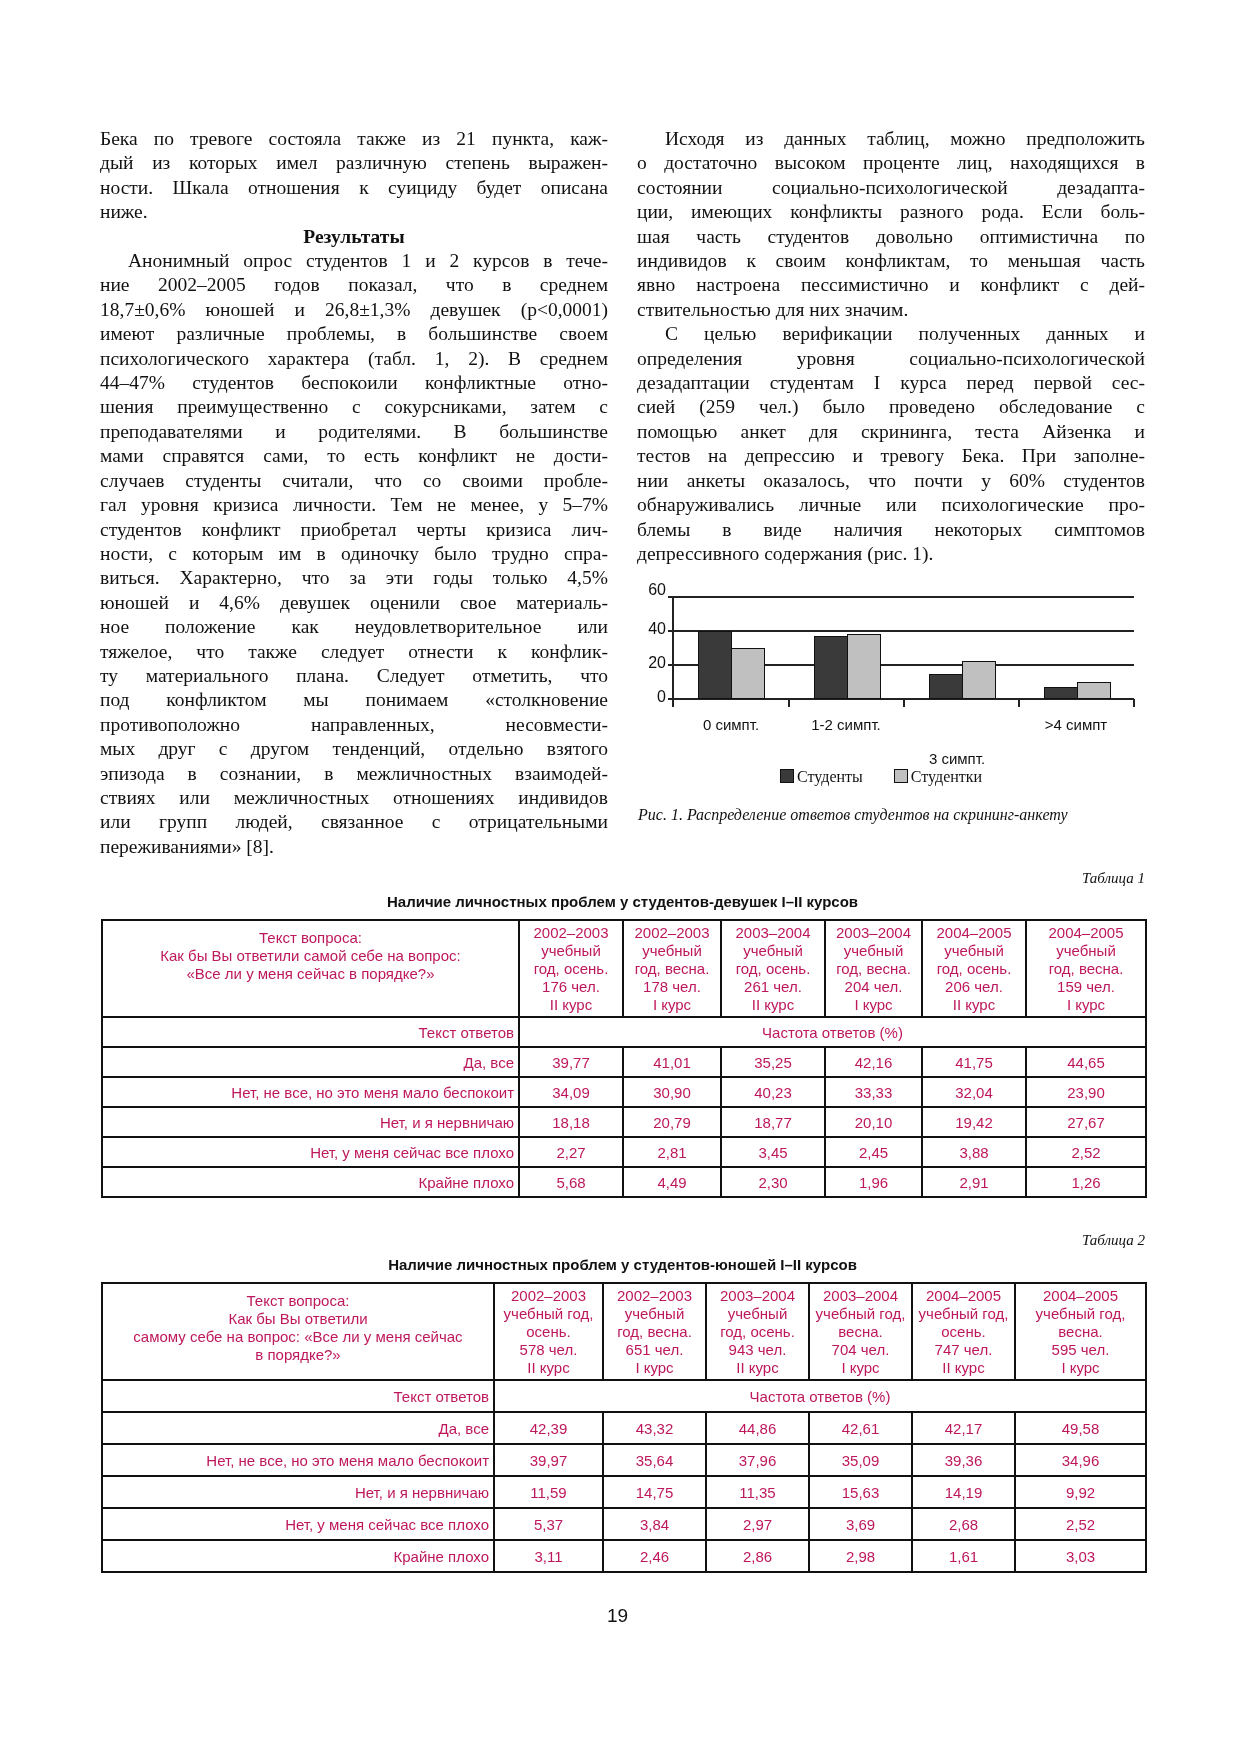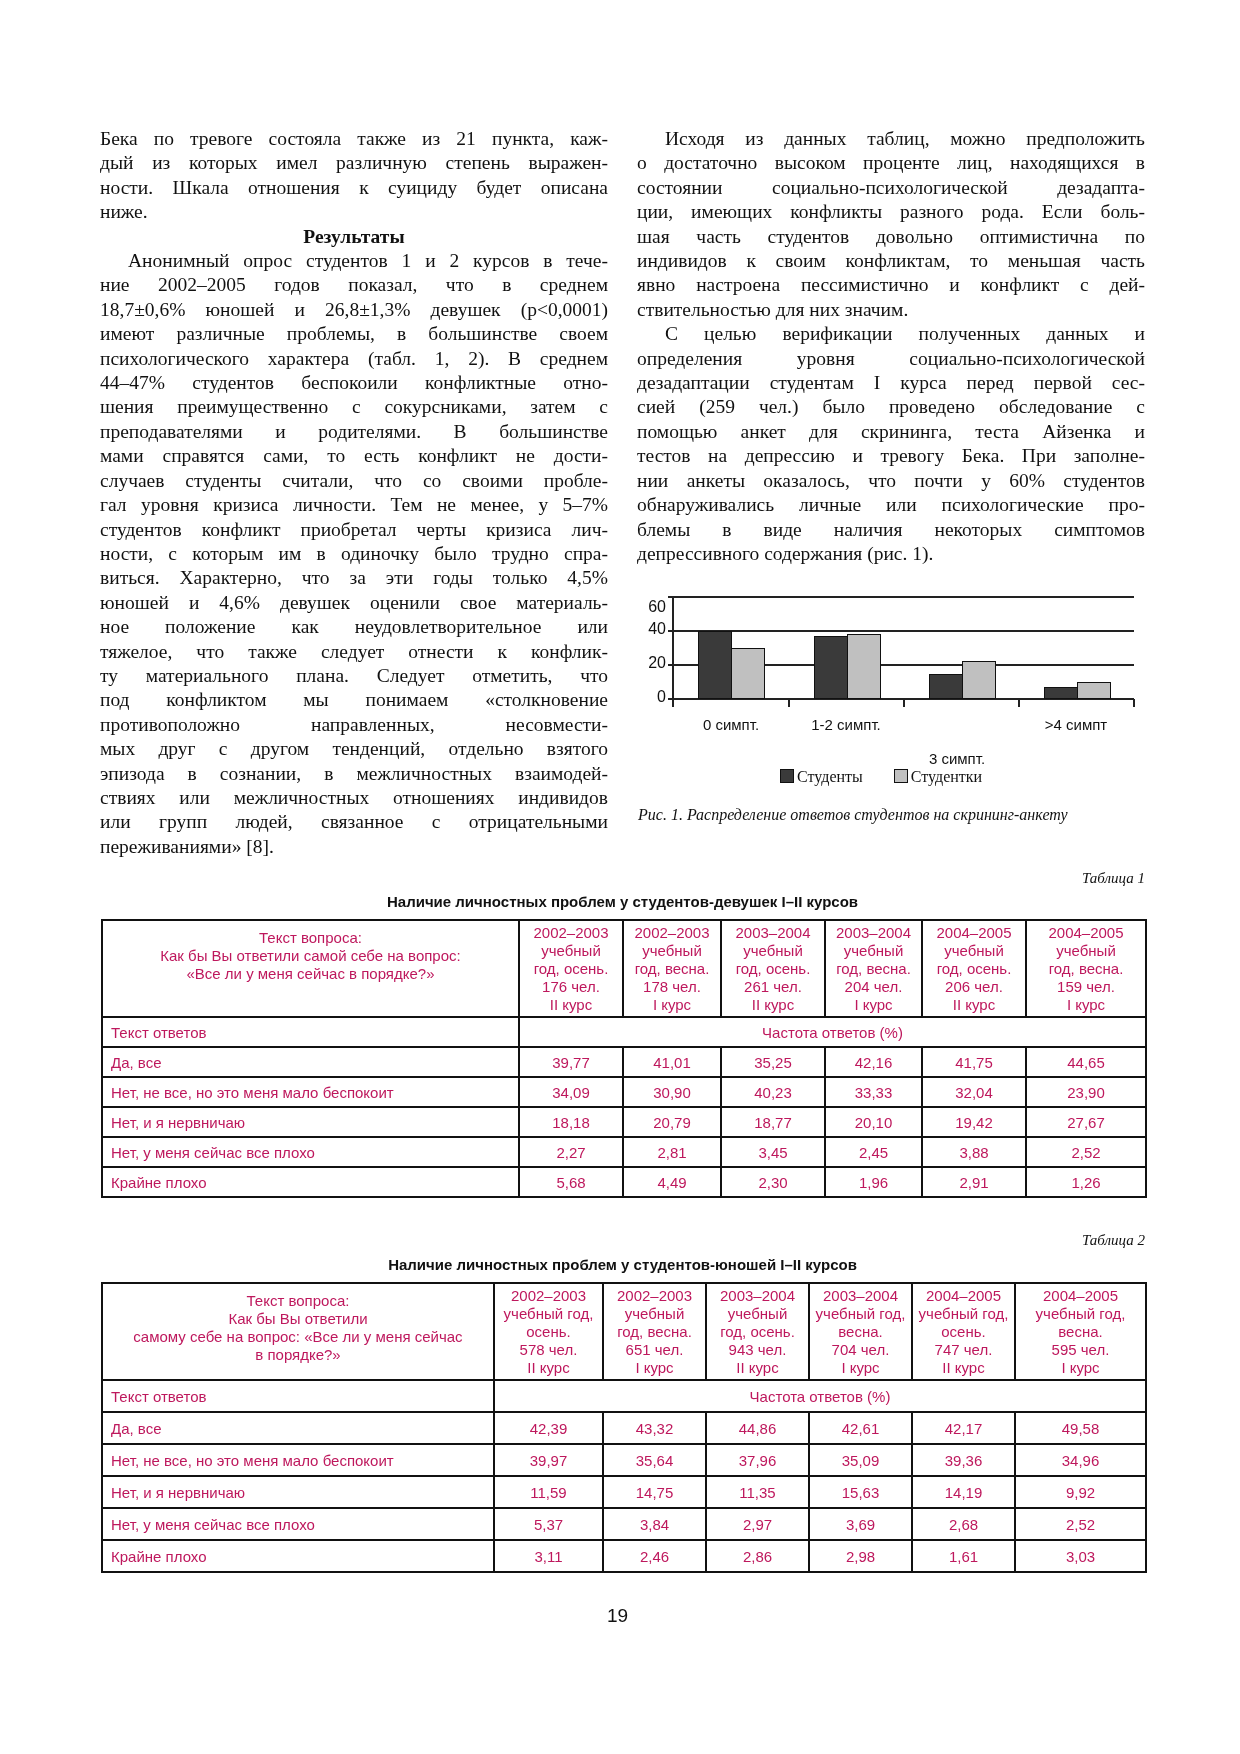--- a/index.html
+++ b/index.html
@@ -22,21 +22,21 @@
   .legend { position:absolute; top:188px; left:160px; font-family:"Liberation Serif","DejaVu Serif",serif; font-size:16px; display:flex; gap:31px; white-space:nowrap; }
   .legend .sw { display:inline-block; width:12px; height:12px; border:1px solid #111; margin-right:3px; vertical-align:-1px; }
   .caption { position:absolute; left:638px; top:806px; font-family:"Liberation Serif","DejaVu Serif",serif; font-style:italic; font-size:16px; white-space:nowrap; }
 
   .tlabel { position:absolute; font-family:"Liberation Serif","DejaVu Serif",serif; font-style:italic; font-size:15px; right:95px; }
   .ttitle { position:absolute; left:100px; width:1045px; text-align:center; font-family:"Liberation Sans","DejaVu Sans",sans-serif; font-weight:bold; font-size:15px; }
   table.data { position:absolute; left:101px; border-collapse:collapse; font-family:"Liberation Sans","DejaVu Sans",sans-serif; font-size:15px; color:#be185d; table-layout:fixed; }
   table.data td, table.data th { border:2px solid #111; font-weight:normal; padding:0 4px; }
   table.data th { text-align:center; line-height:18px; vertical-align:top; padding-top:3px; padding-bottom:2px; }
   table.data td.num { text-align:center; }
-  table.data td.rowlabel { text-align:left; padding-left:8px; }
+  table.data td.rowlabel { text-align:right; padding-left:8px; }
   #table1 { top:919px; width:1044px; }
   #table2 { top:1282px; width:1044px; }
   #table1 tr.r td { height:28px; }
   #table2 tr.r td { height:30px; }
   #page-number { position:absolute; left:607px; top:1605px; font-family:"Liberation Sans","DejaVu Sans",sans-serif; font-size:19px; }
 </style>
 </head>
 <body>
 
 <div id="left-col" class="col">
@@ -96,21 +96,21 @@
     <span class="line">тестов на депрессию и тревогу Бека. При заполне-</span>
     <span class="line">нии анкеты оказалось, что почти у 60% студентов</span>
     <span class="line">обнаруживались личные или психологические про-</span>
     <span class="line">блемы в виде наличия некоторых симптомов</span>
     <span class="line last">депрессивного содержания (рис. 1).</span>
   </div>
 </div>
 
 <div id="figure">
 
-  <span class="ytick" style="left:16px;top:18px;text-align:right;">60</span>
+  <span class="ytick" style="left:16px;top:1px;text-align:right;">60</span>
   <span class="ytick" style="left:16px;top:40px;">40</span>
   <span class="ytick" style="left:16px;top:74px;">20</span>
   <span class="ytick" style="left:16px;top:108px;">0</span>
 
   <div class="gridline" style="left:48px;top:16px;width:466px;"></div>
   <div class="gridline" style="left:48px;top:50px;width:466px;"></div>
   <div class="gridline" style="left:48px;top:84px;width:466px;"></div>
   <div class="gridline" style="left:48px;top:118px;width:466px;"></div>
   <div style="position:absolute;left:52px;top:16px;width:2px;height:104px;background:#222;"></div>
 

